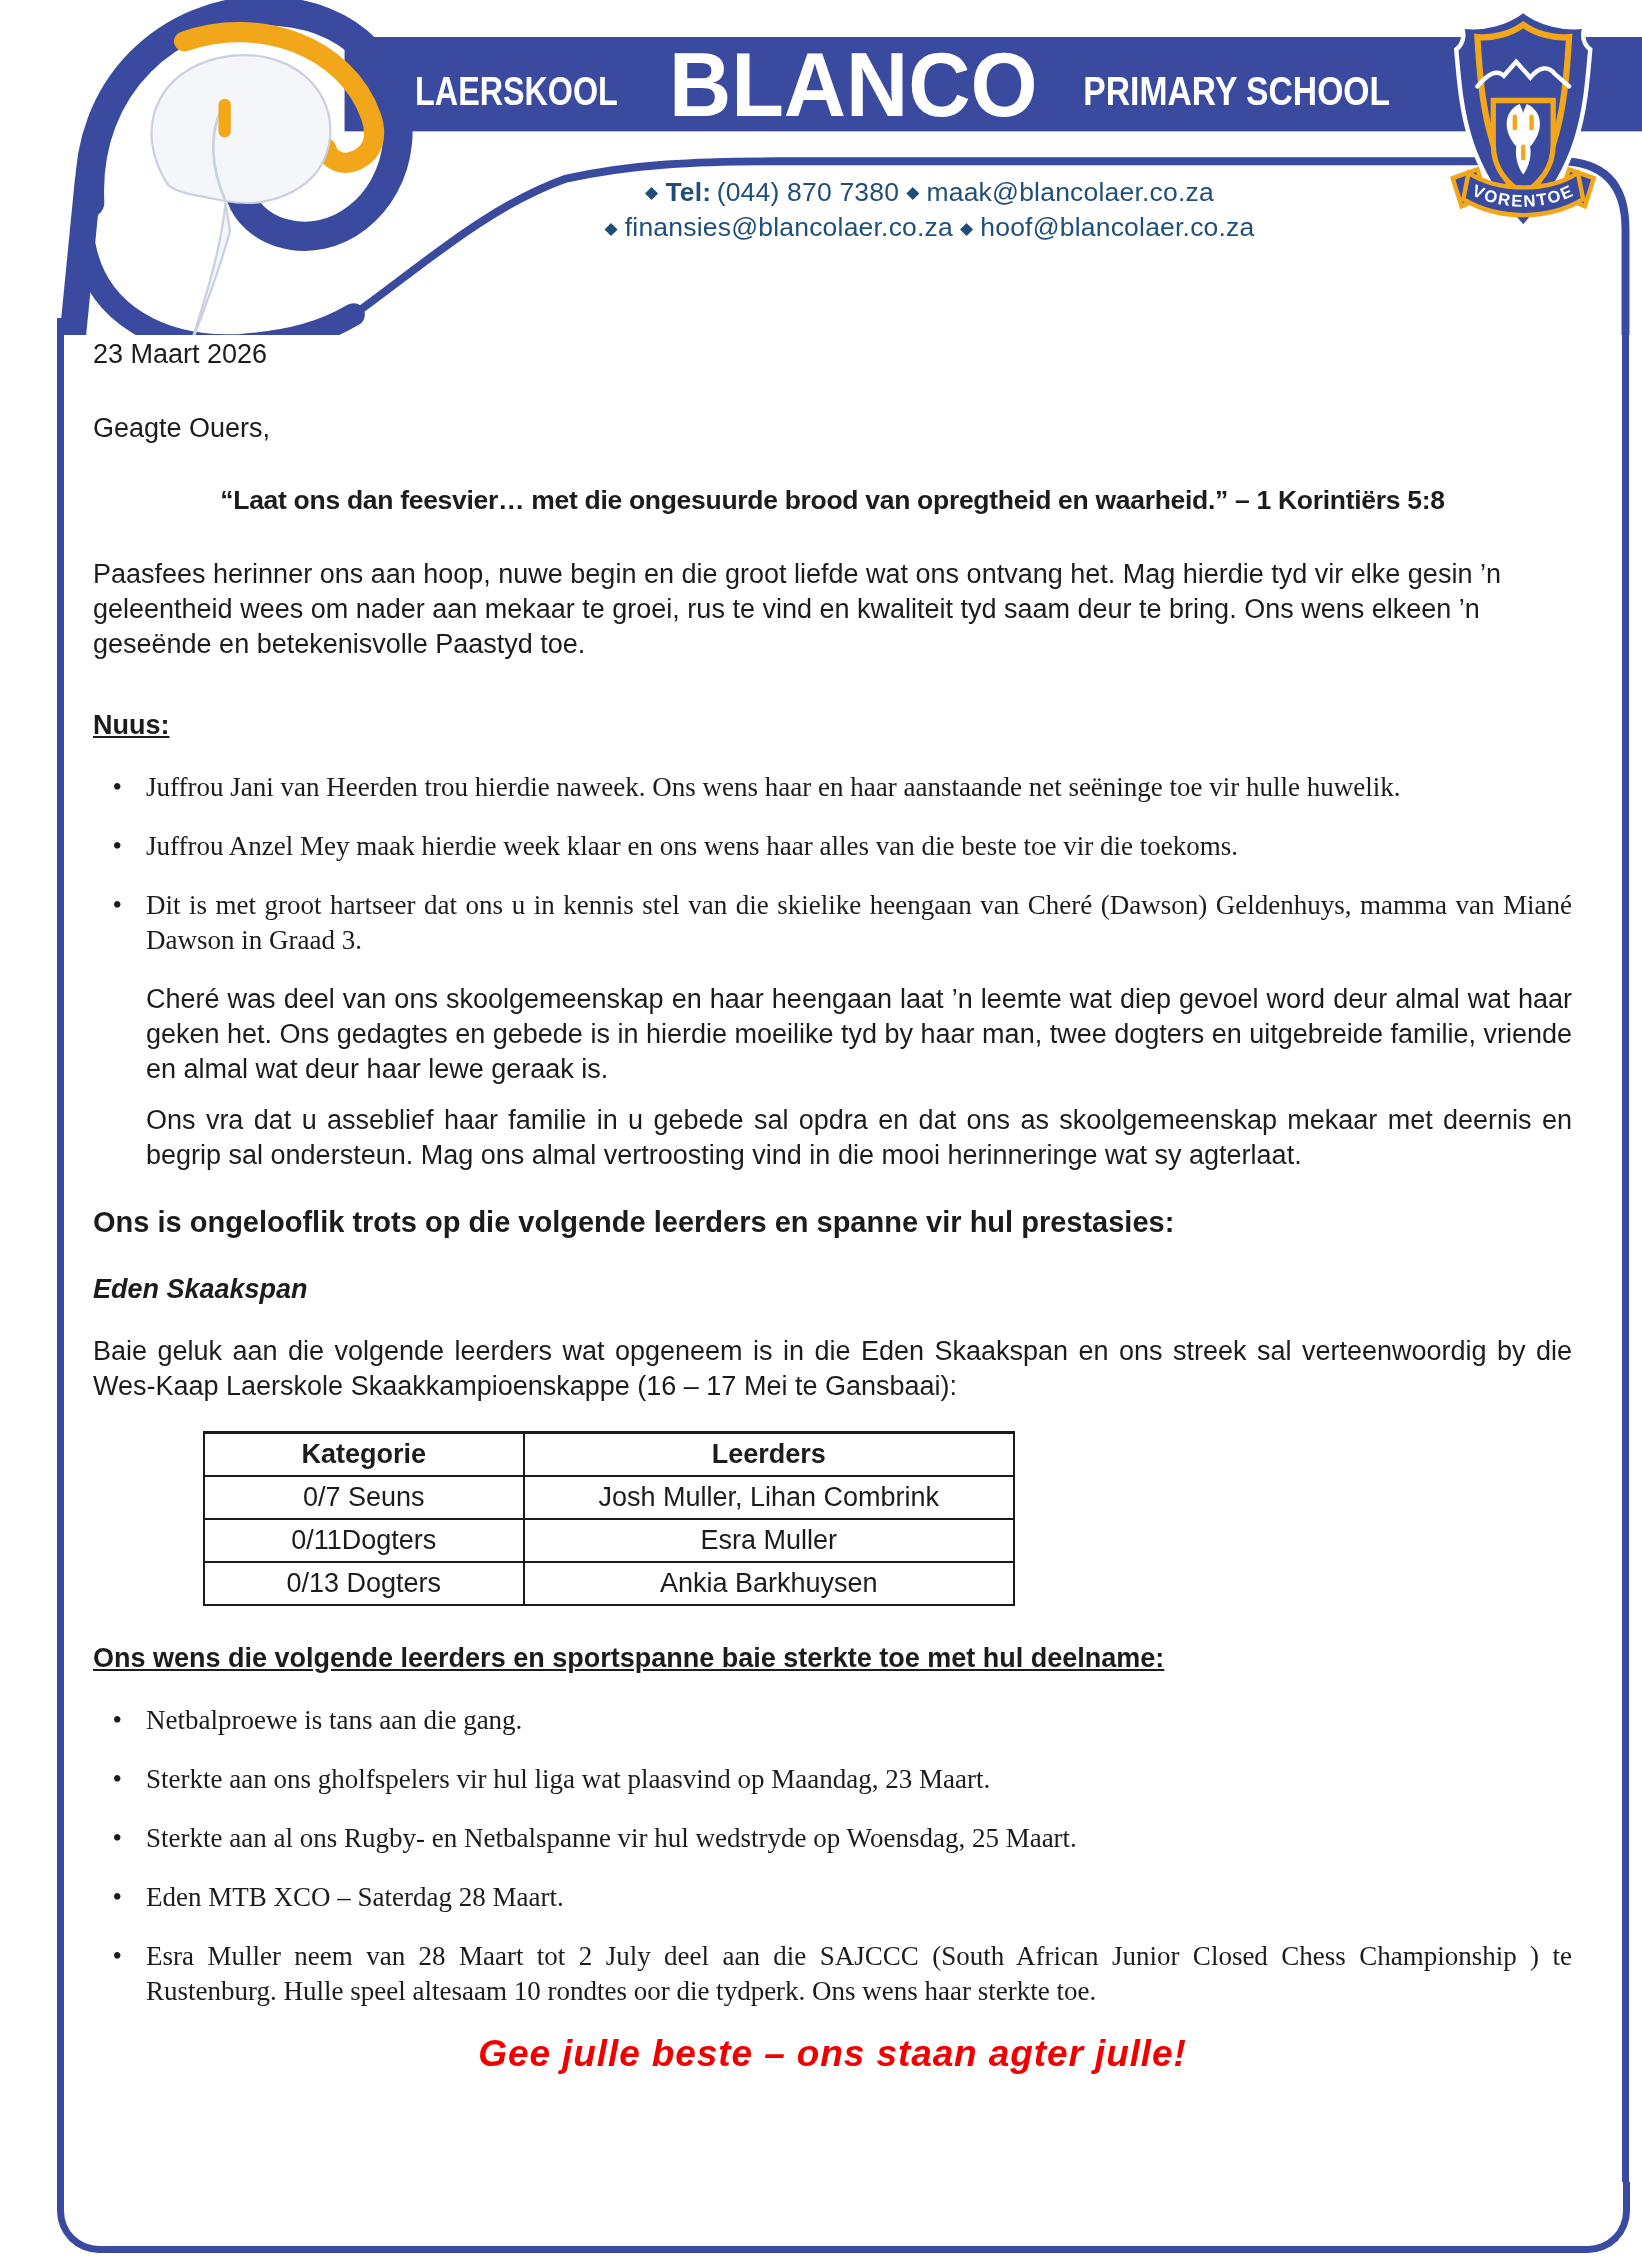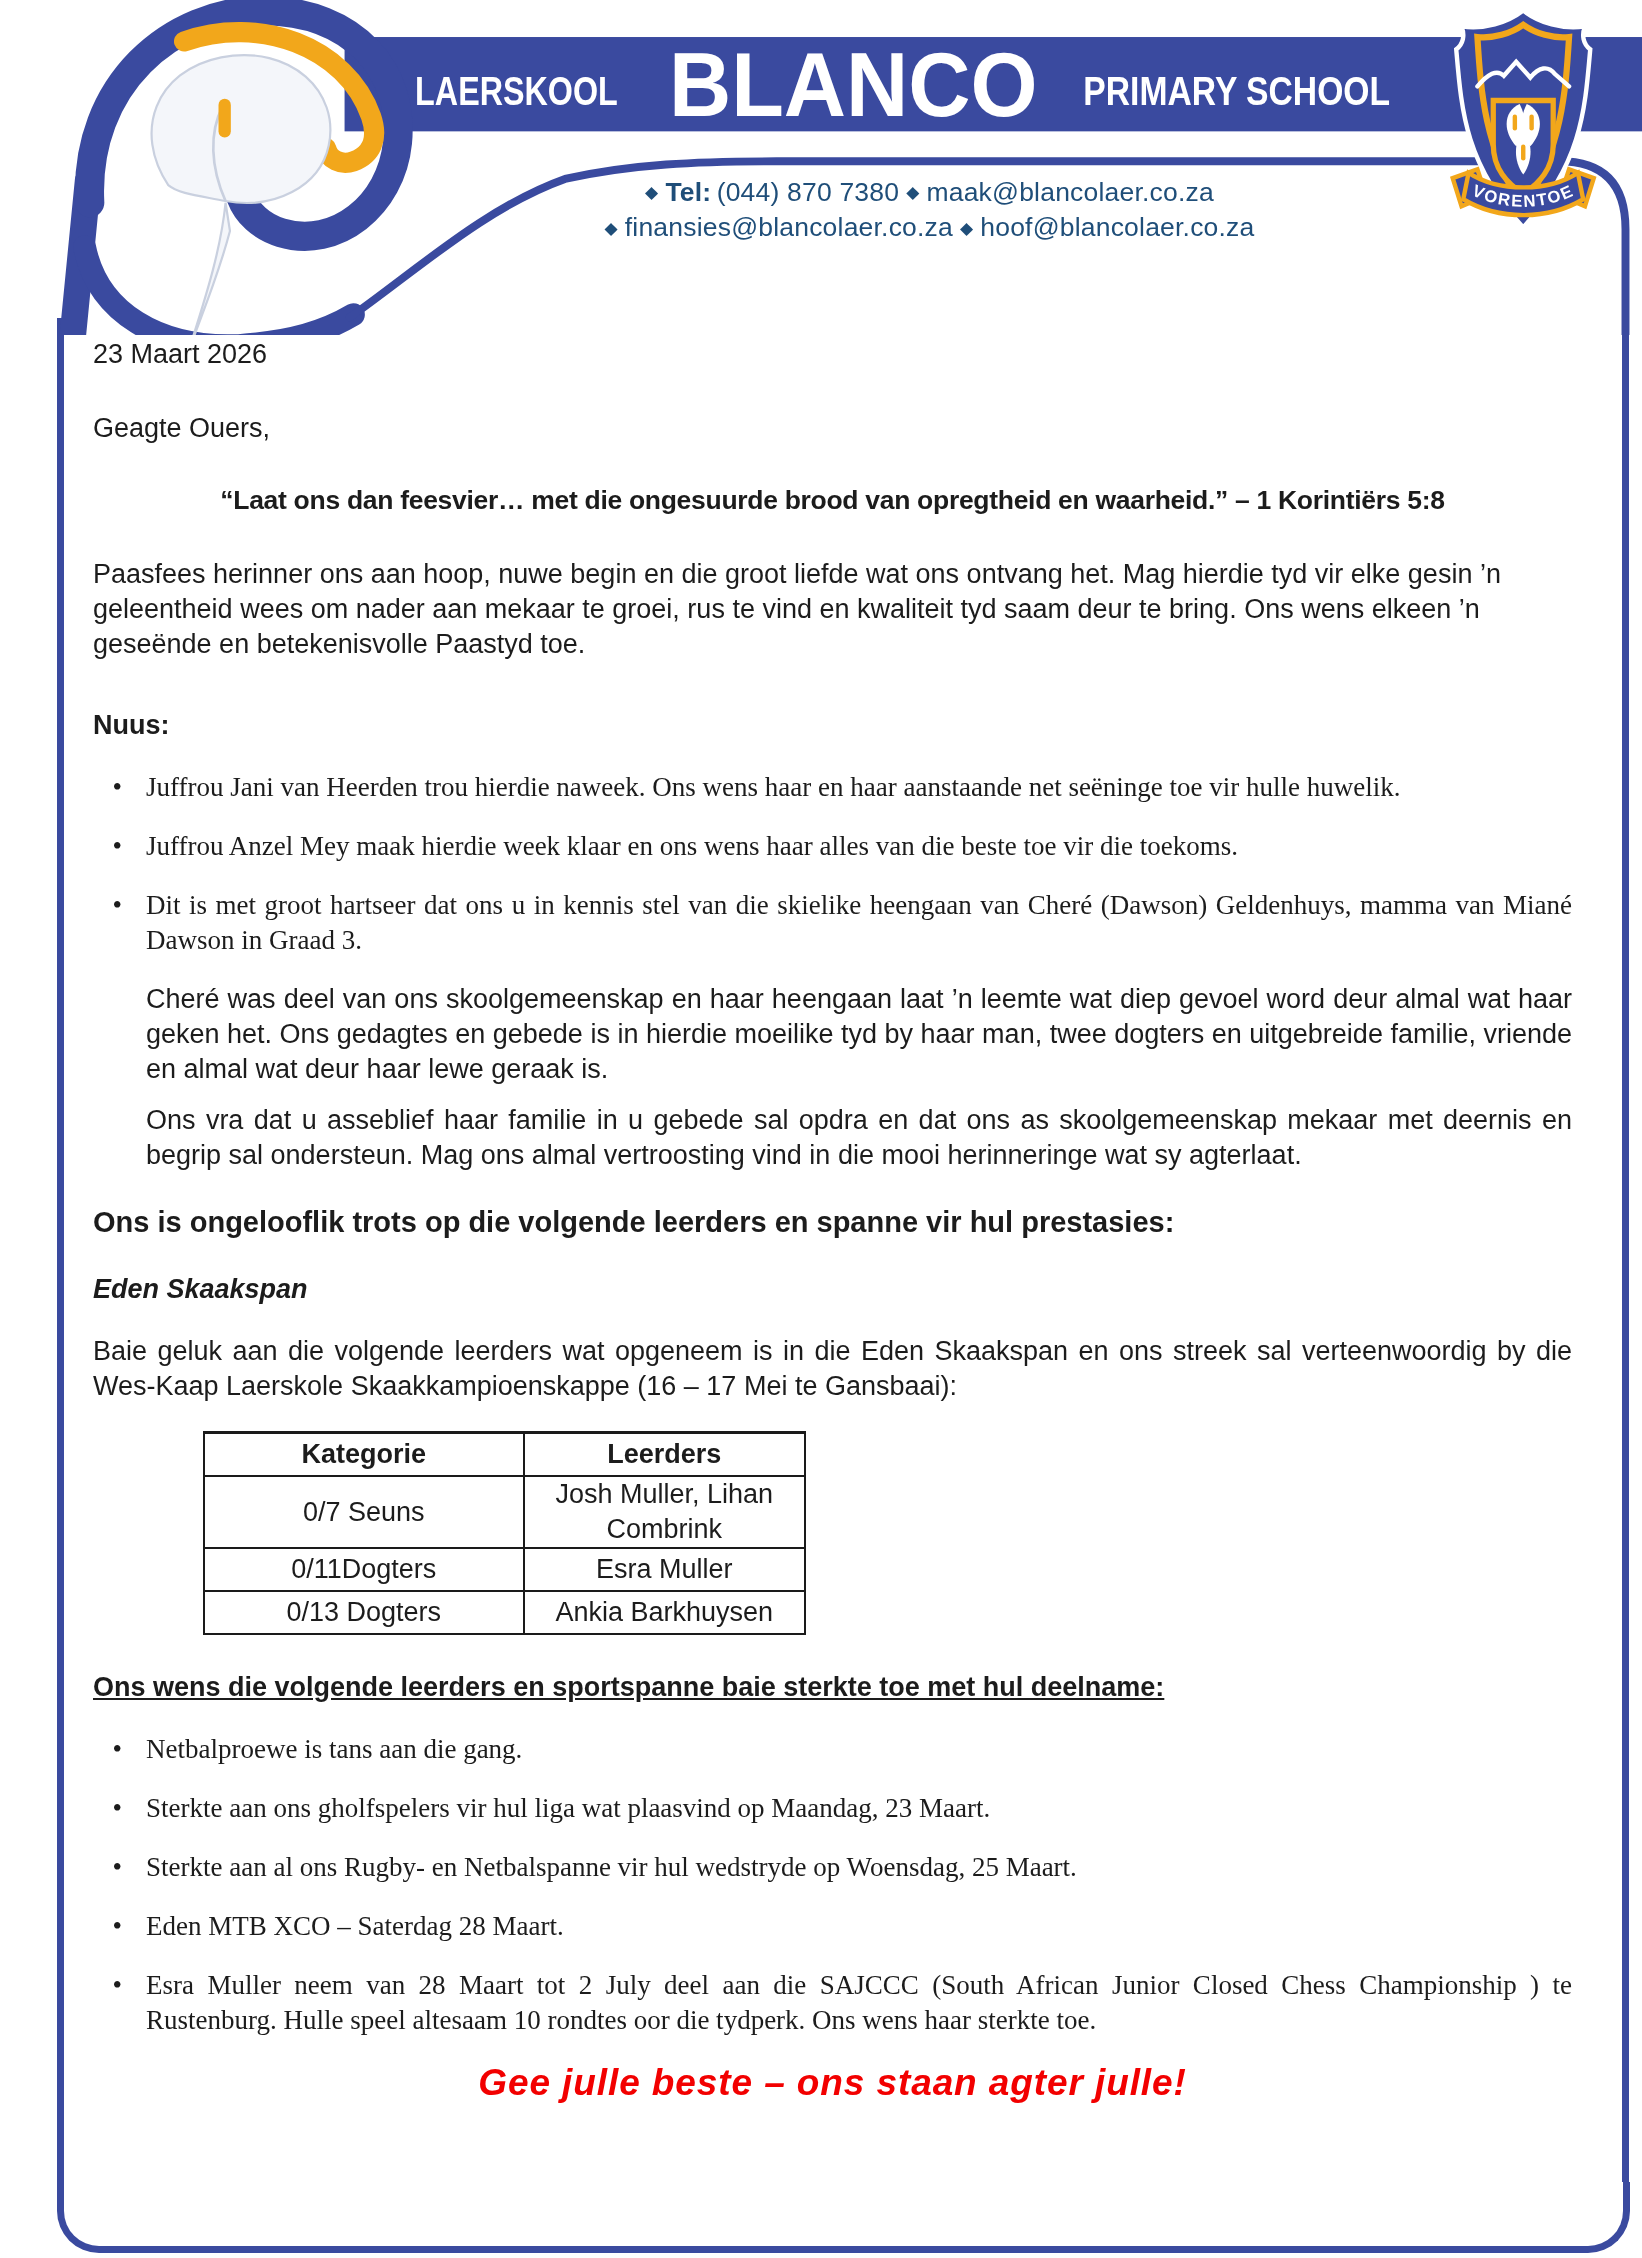--- a/index.html
+++ b/index.html
@@ -29,29 +29,29 @@
   .contact .tel-label{font-weight:bold;padding-right:5.3px;}
   
   .content{
     position:absolute;left:93px;right:71px;top:337px;
     font-size:27px;line-height:35px;
   }
   .date{margin:0;}
   .greeting{margin-top:39px;}
   .quote{margin-top:37px;text-align:center;font-weight:bold;font-size:26.5px;white-space:nowrap;letter-spacing:-0.3px;}
   .intro{margin-top:39px;text-align:left;}
-  .news-heading{margin-top:46px;font-weight:bold;}
+  .news-heading{margin-top:46px;font-weight:bold;text-decoration:underline;}
   ul.blist{list-style:none;margin:25px 0 0 0;padding:0;}
   ul.blist li{position:relative;padding-left:53px;margin:0 0 24px 0;text-align:justify;font-family:Liberation Serif, serif;}
   ul.blist li::before{content:"\2022";position:absolute;left:19.4px;top:0;}
   .cond{margin:16px 0 0 53px;text-align:justify;}
   .proud-heading{margin-top:32px;font-weight:bold;font-size:29px;}
   .chess-title{margin-top:32px;font-weight:bold;font-style:italic;}
   .chess-intro{margin-top:1.8px;text-align:justify;}
-  table.chess{border-collapse:collapse;margin:25px 0 0 110px;width:603px;}
+  table.chess{border-collapse:collapse;margin:25px 0 0 110px;width:812px;}
   table.chess th,table.chess td{
     border:2.2px solid #1a1a1a;text-align:center;height:41px;padding:0 8.8px;
     font-size:27px;font-weight:normal;
   }
   table.chess th{font-weight:bold;border-top-width:3.5px;}
   .gl-heading{margin-top:35px;font-weight:bold;text-decoration:underline;}
   .closing{
     margin-top:21px;text-align:center;color:var(--closing-red);
     font-size:37px;line-height:42px;font-weight:bold;font-style:italic;letter-spacing:0.9px;
   }

